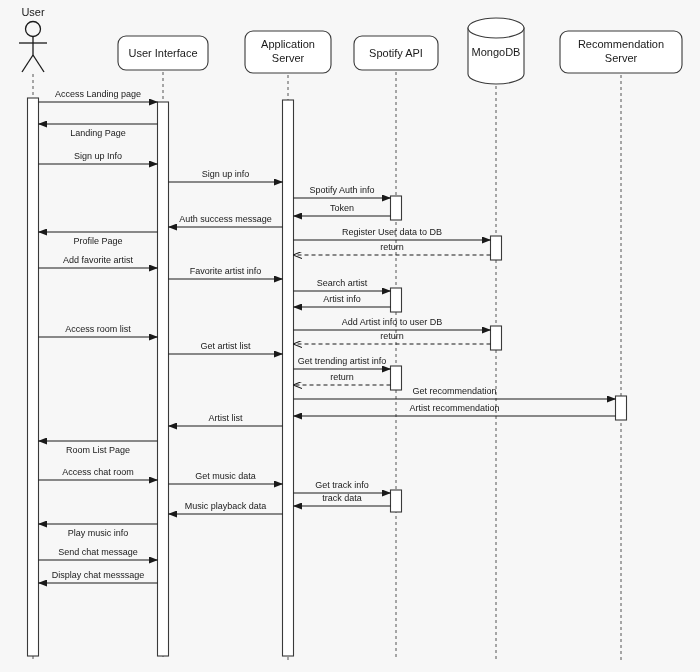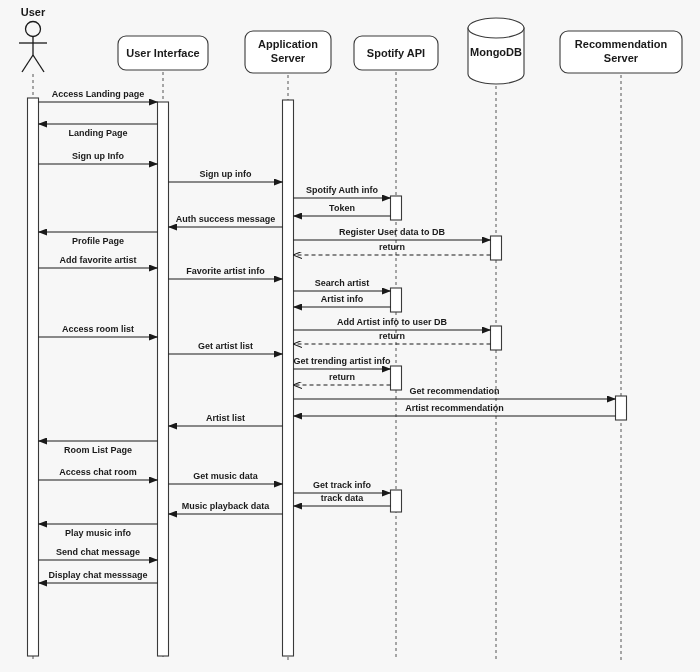--- a/index.html
+++ b/index.html
@@ -12,21 +12,20 @@
     width: 700px;
     height: 672px;
     overflow: hidden;
     font-family: "Liberation Sans", sans-serif;
   }
   #diagram-root {
     position: relative;
     width: 700px;
     height: 672px;
     background: #f7f7f7;
-    font-weight: bold;
   }
   svg#seq-svg {
     display: block;
     width: 700px;
     height: 672px;
     background: #f7f7f7;
   }
   .msg-label {
     font-family: "Liberation Sans", sans-serif;
     font-size: 9px;

